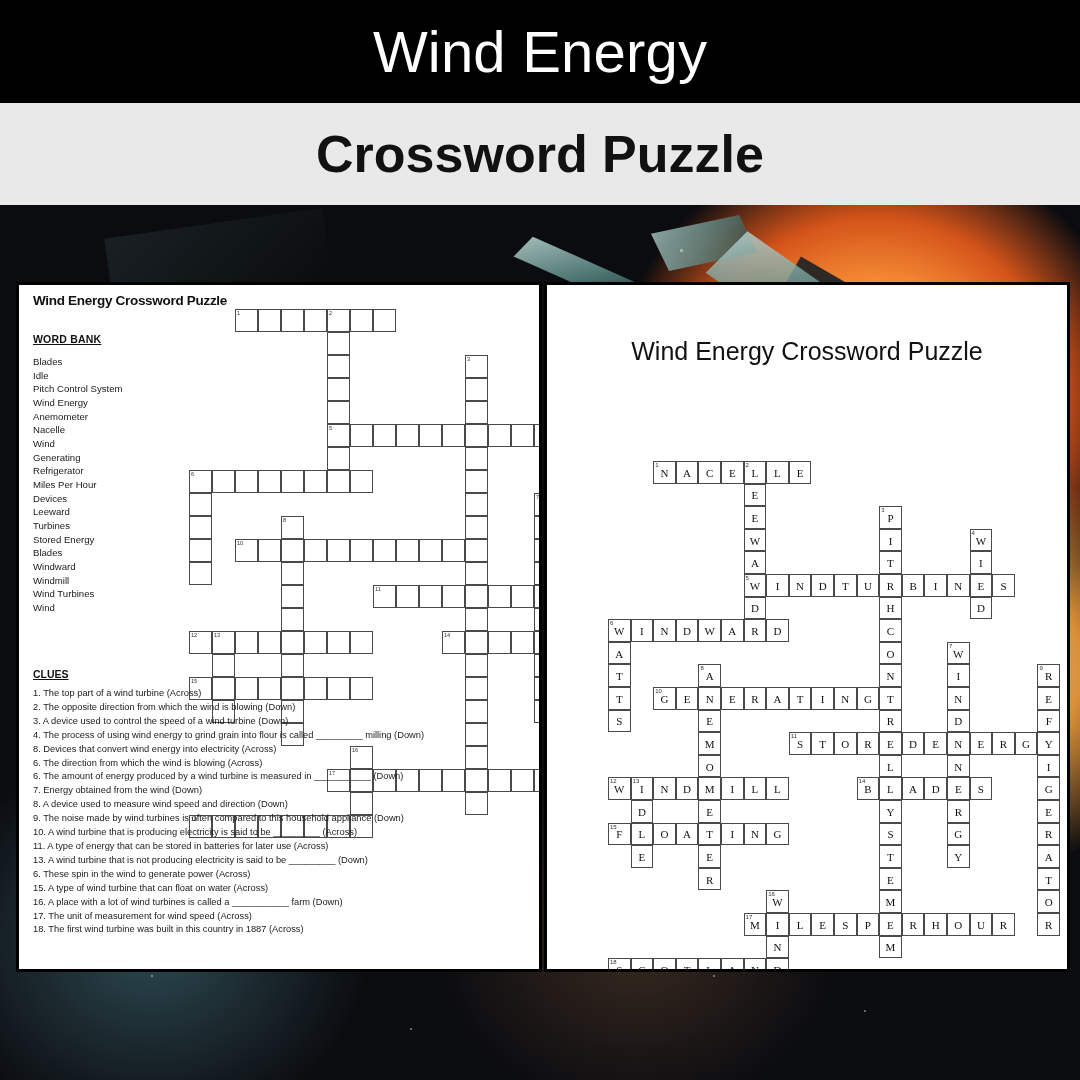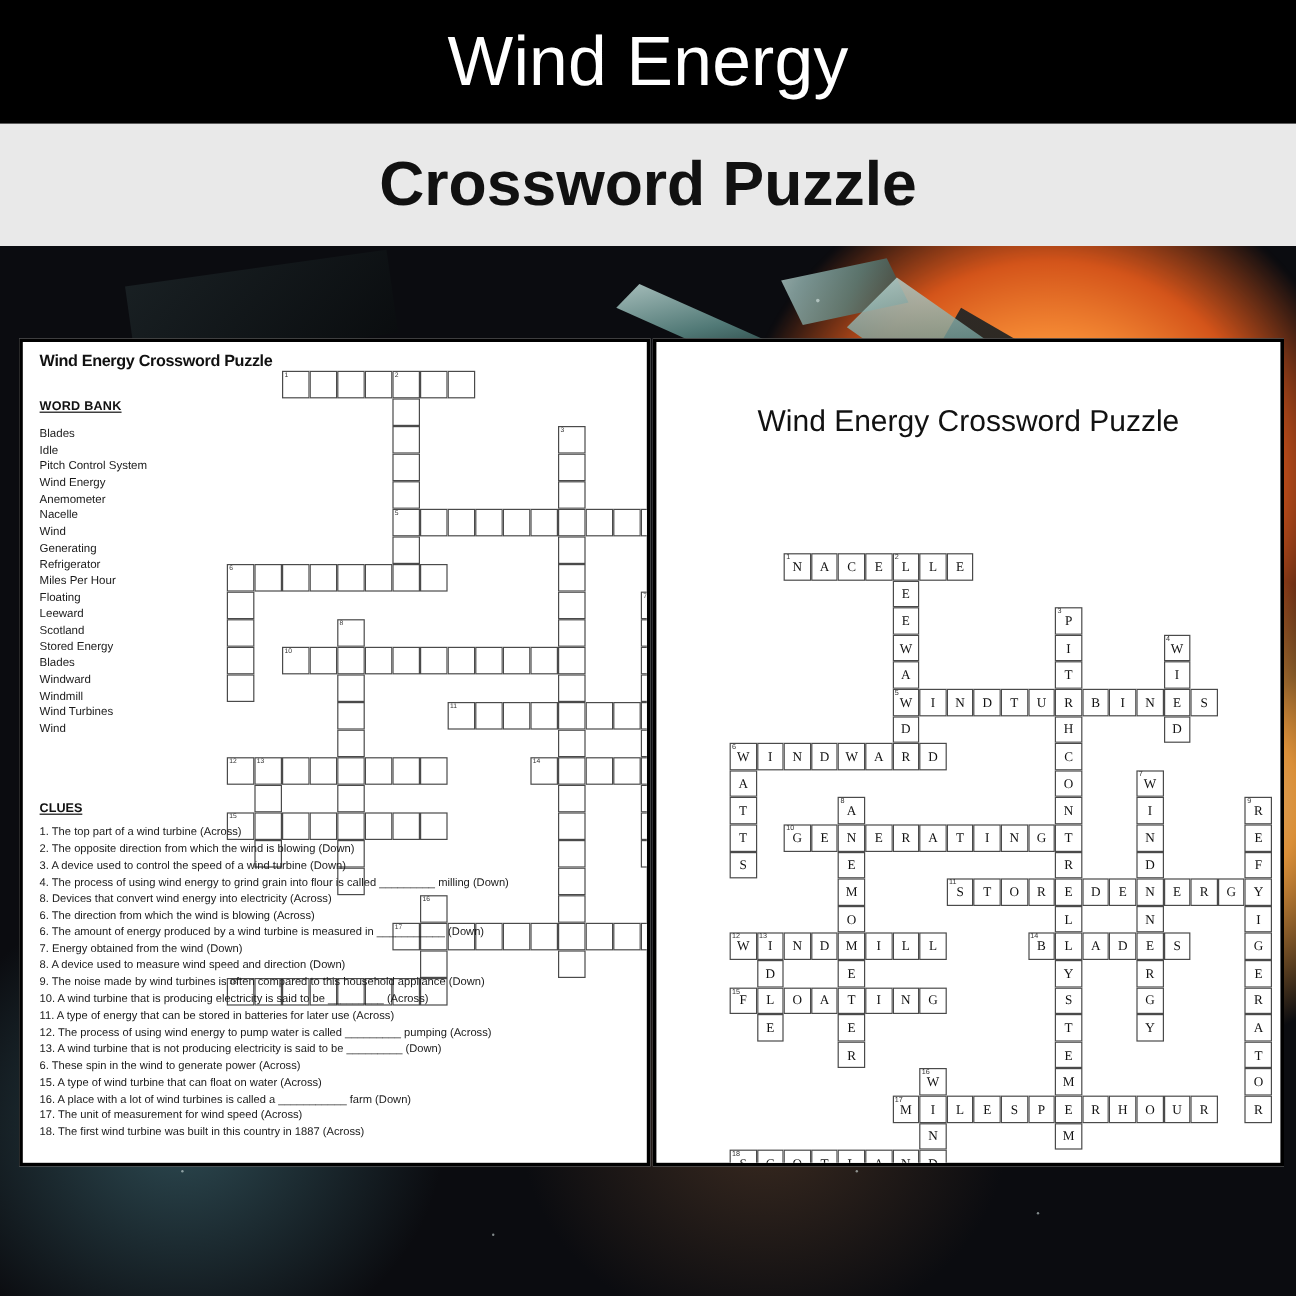--- a/index.html
+++ b/index.html
@@ -187,23 +187,23 @@
         <div class="wb-item">Blades</div>
         <div class="wb-item">Idle</div>
         <div class="wb-item">Pitch Control System</div>
         <div class="wb-item">Wind Energy</div>
         <div class="wb-item">Anemometer</div>
         <div class="wb-item">Nacelle</div>
         <div class="wb-item">Wind</div>
         <div class="wb-item">Generating</div>
         <div class="wb-item">Refrigerator</div>
         <div class="wb-item">Miles Per Hour</div>
-        <div class="wb-item">Floating</div>
+        <div class="wb-item">Devices</div>
         <div class="wb-item">Leeward</div>
-        <div class="wb-item">Scotland</div>
+        <div class="wb-item">Turbines</div>
         <div class="wb-item">Stored Energy</div>
         <div class="wb-item">Blades</div>
         <div class="wb-item">Windward</div>
         <div class="wb-item">Windmill</div>
         <div class="wb-item">Wind Turbines</div>
         <div class="wb-item">Wind</div>
       </div>
     <div class="grid" id="grid-left" style="left:170px;top:24px;">
         <div class="cell" style="left: 46px; top: 0px;">
           <span class="num">1</span>
@@ -371,21 +371,20 @@
         <div class="clue">3. A device used to control the speed of a wind turbine (Down)</div>
         <div class="clue">4. The process of using wind energy to grind grain into flour is called _________ milling (Down)</div>
         <div class="clue">8. Devices that convert wind energy into electricity (Across)</div>
         <div class="clue">6. The direction from which the wind is blowing (Across)</div>
         <div class="clue">6. The amount of energy produced by a wind turbine is measured in ___________ (Down)</div>
         <div class="clue">7. Energy obtained from the wind (Down)</div>
         <div class="clue">8. A device used to measure wind speed and direction (Down)</div>
         <div class="clue">9. The noise made by wind turbines is often compared to this household appliance (Down)</div>
         <div class="clue">10. A wind turbine that is producing electricity is said to be _________ (Across)</div>
         <div class="clue">11. A type of energy that can be stored in batteries for later use (Across)</div>
-        <div class="clue">12. The process of using wind energy to pump water is called _________ pumping (Across)</div>
         <div class="clue">13. A wind turbine that is not producing electricity is said to be _________ (Down)</div>
         <div class="clue">6. These spin in the wind to generate power (Across)</div>
         <div class="clue">15. A type of wind turbine that can float on water (Across)</div>
         <div class="clue">16. A place with a lot of wind turbines is called a ___________ farm (Down)</div>
         <div class="clue">17. The unit of measurement for wind speed (Across)</div>
         <div class="clue">18. The first wind turbine was built in this country in 1887 (Across)</div>
       </div>
   </div>
 
   <div class="sheet" id="sheet-right">

